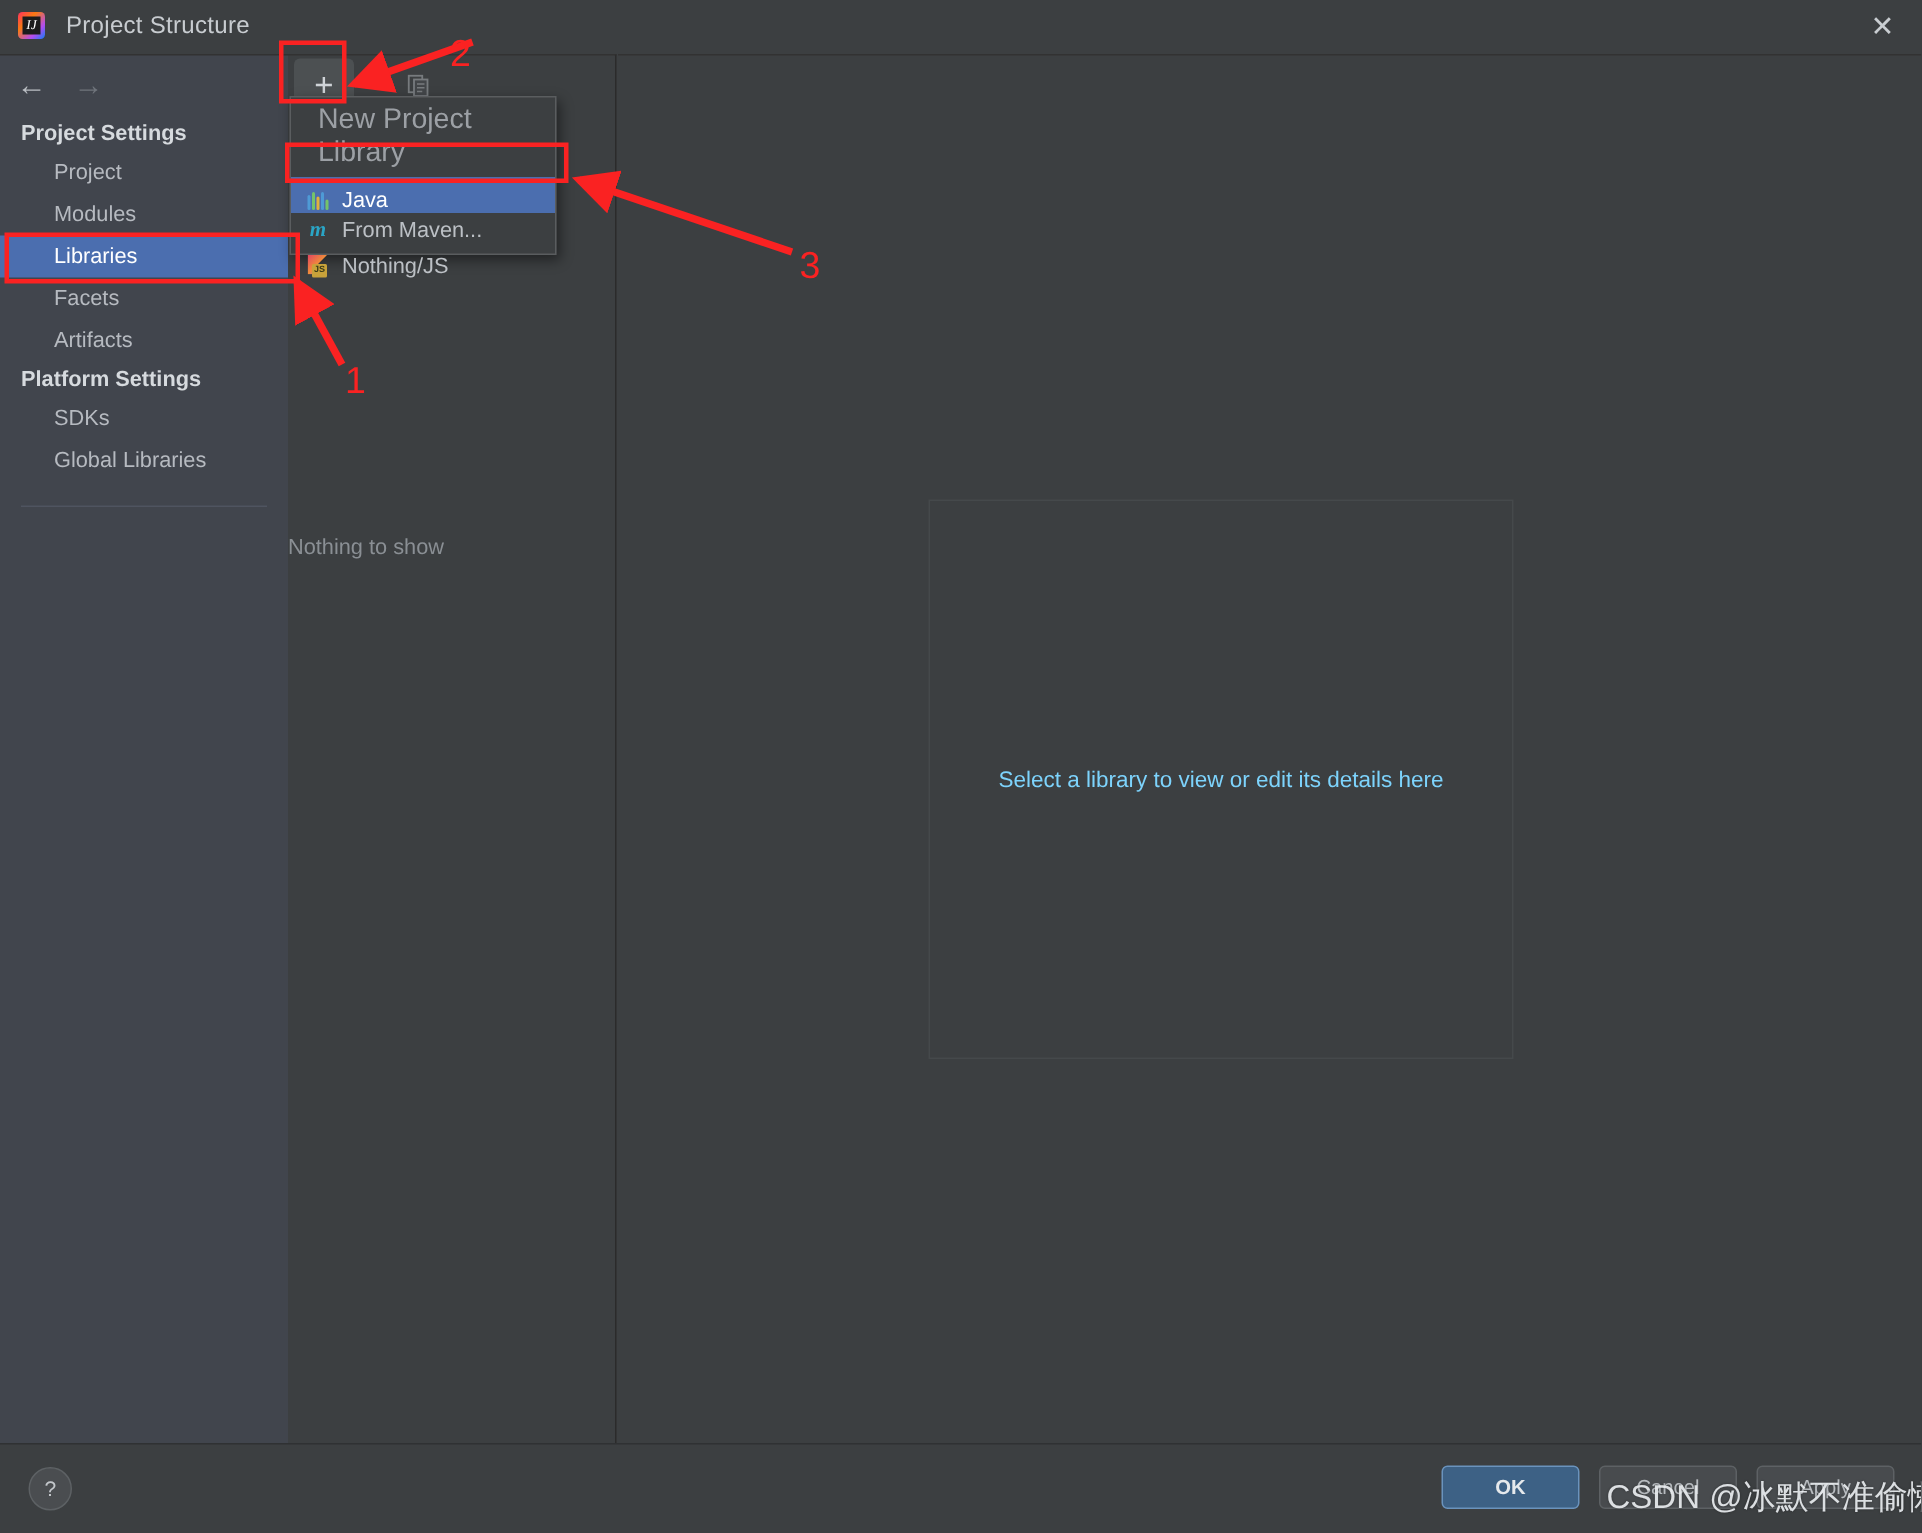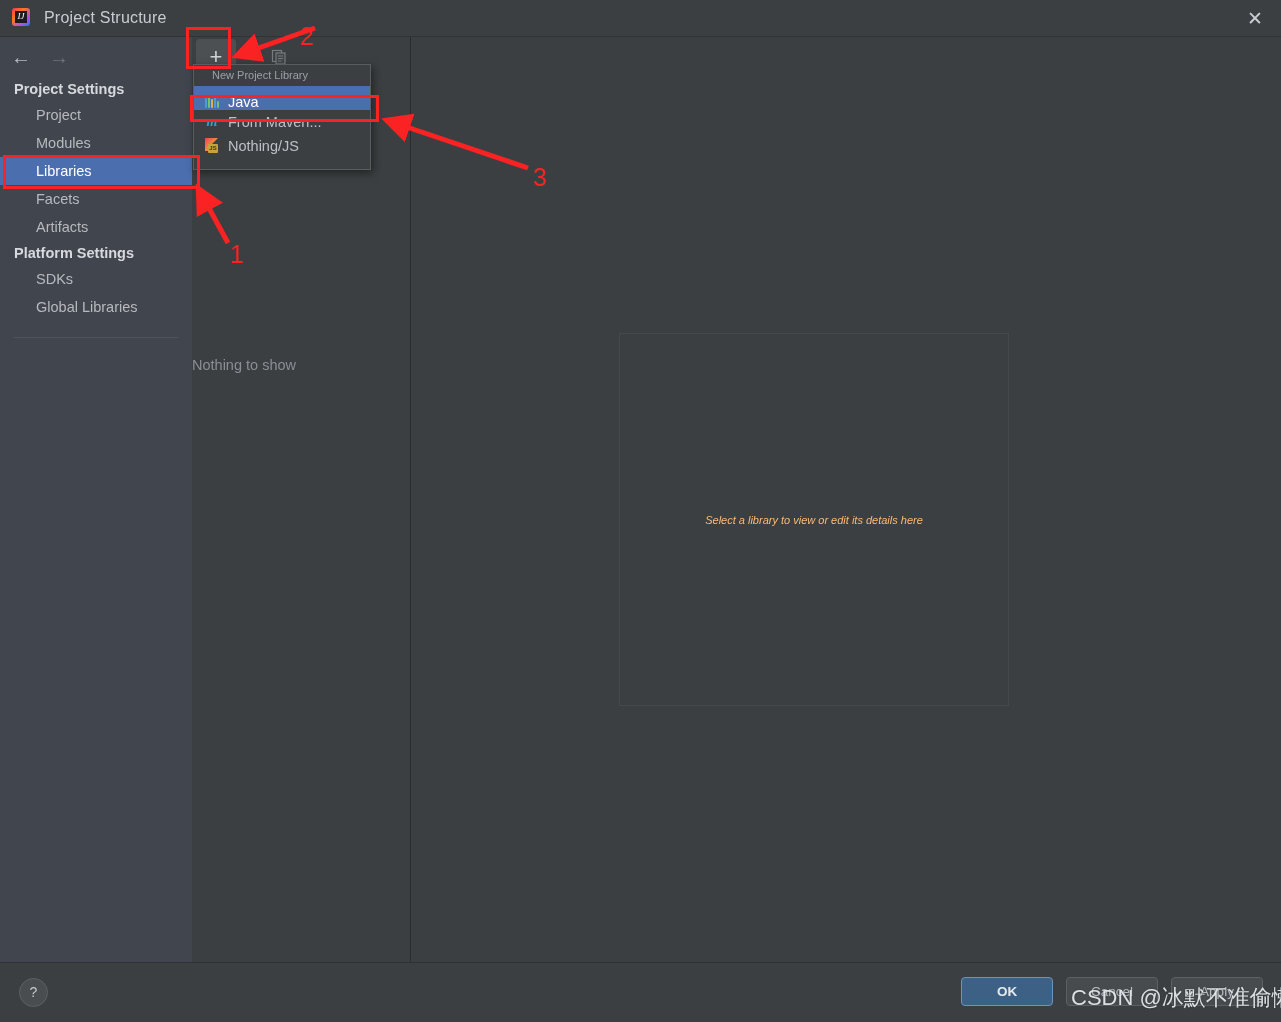--- a/index.html
+++ b/index.html
@@ -112,32 +112,32 @@
     background: #3c3f41;
     border-top: 1px solid #323232;
   }
   #detail-box {
     position: absolute; left: 207px; top: 296px; width: 390px; height: 373px;
     border: 1px solid #45494b;
   }
   #detail-msg {
     position: absolute; left: 0; right: 0; top: 50%;
     transform: translateY(-50%);
-    text-align: center; font-size: 11px; color: #fdba74; font-style: italic;
+    text-align: center; font-size: 15px; color: #7dd3fc;
   }
 
   
   #dropdown {
     position: absolute; left: 193px; top: 64px; width: 178px; height: 106px;
     background: #3c3f41; border: 1px solid #5a5d5f;
     box-shadow: 2px 3px 8px rgba(0,0,0,.45);
     z-index: 40;
   }
   #dropdown-header {
-    font-size: 11px; color: #9ca0a5; padding: 4px 0 5px 18px;
+    font-size: 19px; color: #9ca0a5; padding: 4px 0 5px 18px;
   }
   .menu-item {
     display: flex; align-items: center; height: 24px;
     font-size: 14.5px; color: #bcc0c5; padding-left: 10px; cursor: pointer;
   }
   .menu-item.selected { background: #4b6eaf; color: #ffffff; align-items: flex-end; }
   .menu-icon {
     width: 16px; height: 16px; margin-right: 8px; flex: 0 0 auto; position: relative;
   }
   

